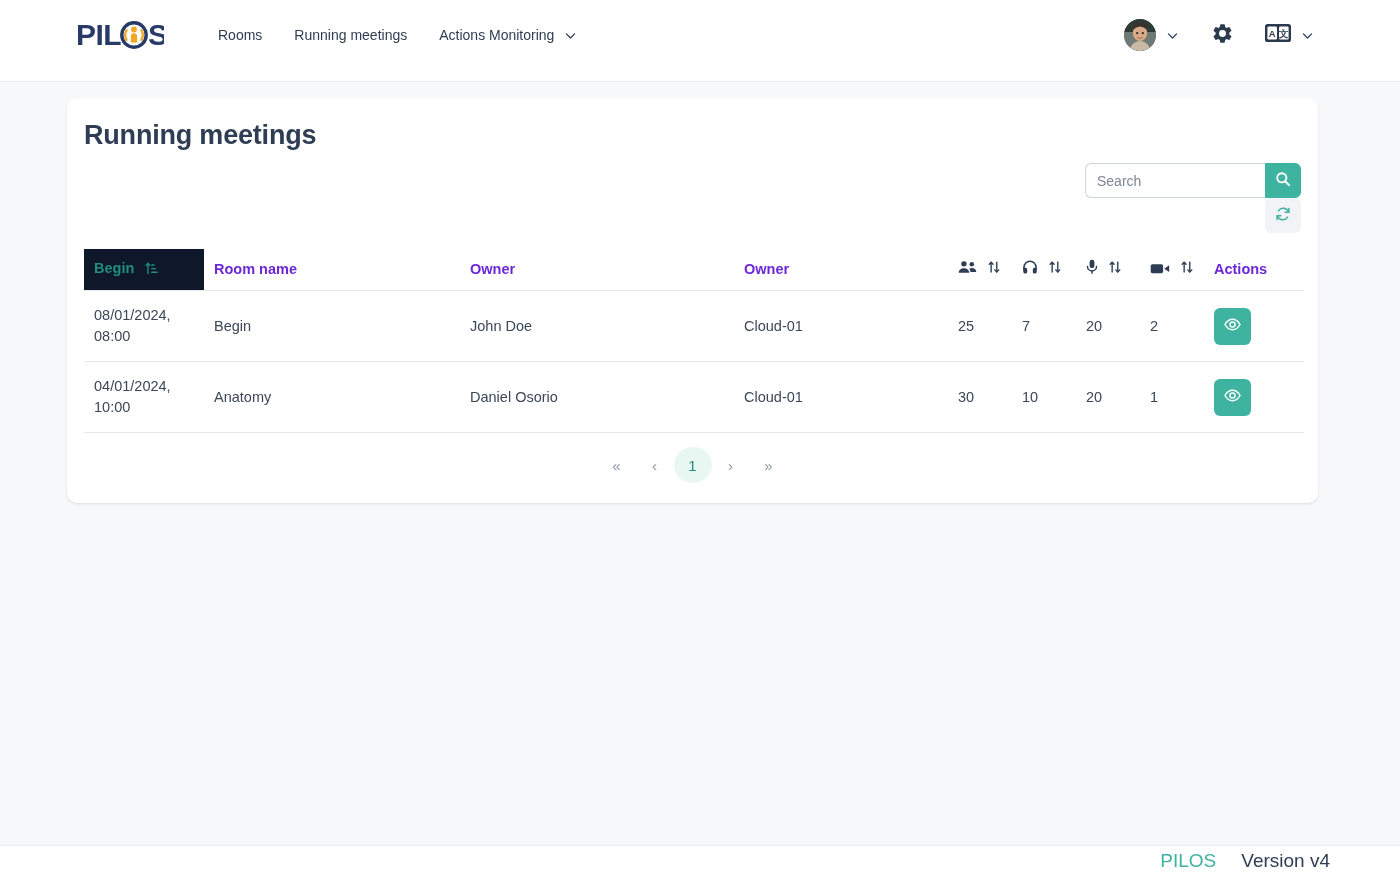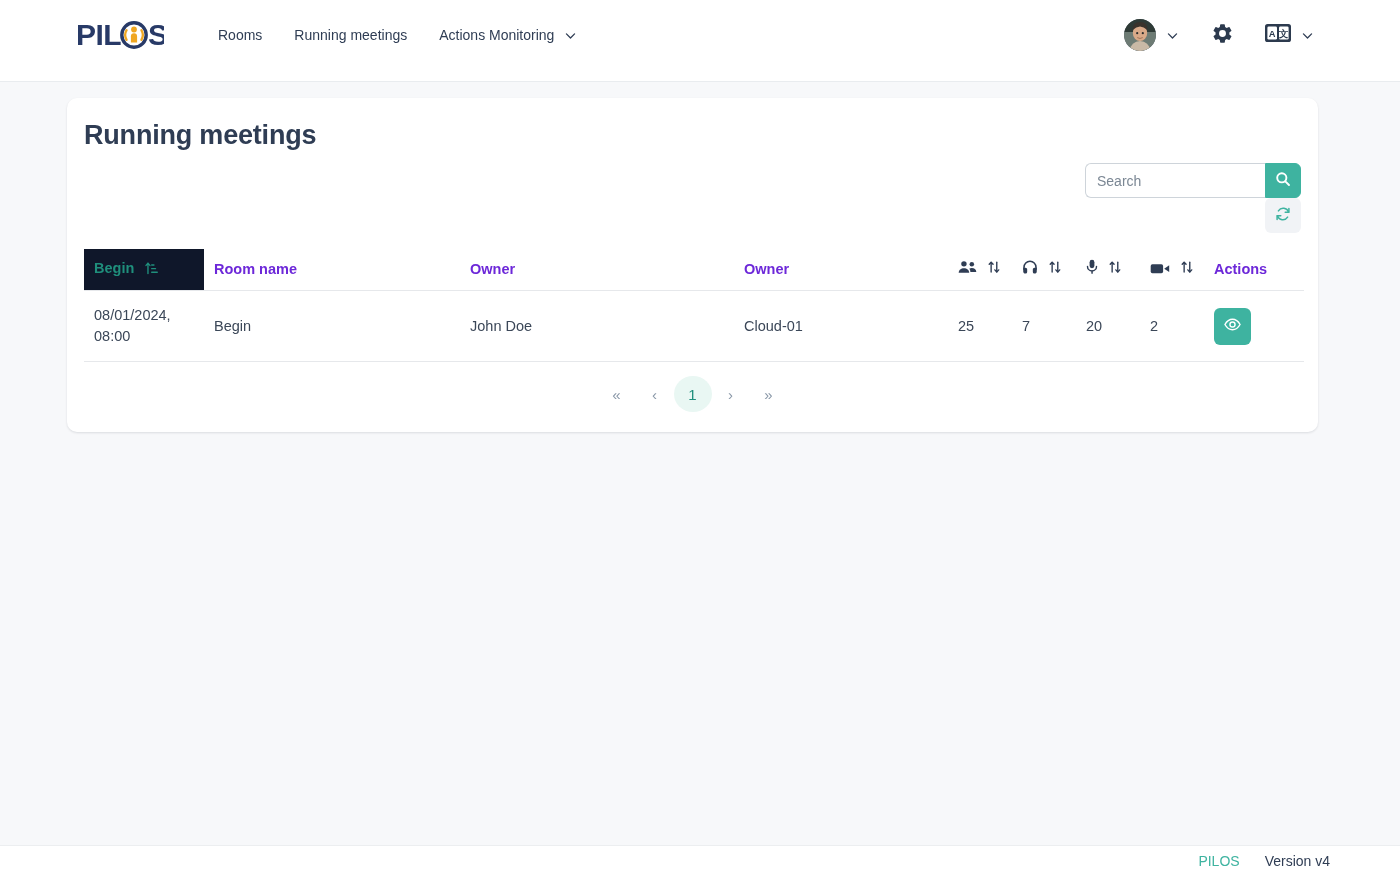--- a/index.html
+++ b/index.html
@@ -194,21 +194,21 @@
   }
 
   
   .footer {
     position: absolute; left: 0; top: 845px;
     width: 1400px; height: 30px;
     background: #ffffff;
     border-top: 1px solid #eceef0;
     display: flex; align-items: center; justify-content: flex-end;
     padding-right: 70px;
-    font-size: 14px;
+    font-size: 19px;
   }
   .footer .brandname { color: #3eb3a0; margin-right: 9px; cursor: pointer; }
   .footer .version { color: #2f3d54; margin-left: 16px; }
 </style>
 </head>
 <body>
 
 <div class="navbar">
 
   <a class="brand">
@@ -463,20 +463,40 @@
             <button class="eye-btn">
               <span>
                 <svg width="17" height="15" viewBox="0 0 18 14" fill="none" stroke="#ffffff" stroke-width="1.5">
                   <path d="M1 7 C3.2 3.1 5.9 1.5 9 1.5 S14.8 3.1 17 7 C14.8 10.9 12.1 12.5 9 12.5 S3.2 10.9 1 7 Z"></path>
                   <circle cx="9" cy="7" r="2.7"></circle>
                 </svg>
               </span>
             </button>
           </td>
         </tr>
+        <tr>
+          <td>04/01/2024, 10:00</td>
+          <td>Anatomy</td>
+          <td>Daniel Osorio</td>
+          <td>Cloud-01</td>
+          <td>30</td>
+          <td>10</td>
+          <td>20</td>
+          <td>1</td>
+          <td>
+            <button class="eye-btn">
+              <span>
+                <svg width="17" height="15" viewBox="0 0 18 14" fill="none" stroke="#ffffff" stroke-width="1.5">
+                  <path d="M1 7 C3.2 3.1 5.9 1.5 9 1.5 S14.8 3.1 17 7 C14.8 10.9 12.1 12.5 9 12.5 S3.2 10.9 1 7 Z"></path>
+                  <circle cx="9" cy="7" r="2.7"></circle>
+                </svg>
+              </span>
+            </button>
+          </td>
+        </tr>
       </tbody>
     </table>
 
     <div class="pagination">
       <button class="pg">«</button>
       <button class="pg">‹</button>
       <button class="pg num active">1</button>
       <button class="pg">›</button>
       <button class="pg">»</button>
     </div>

